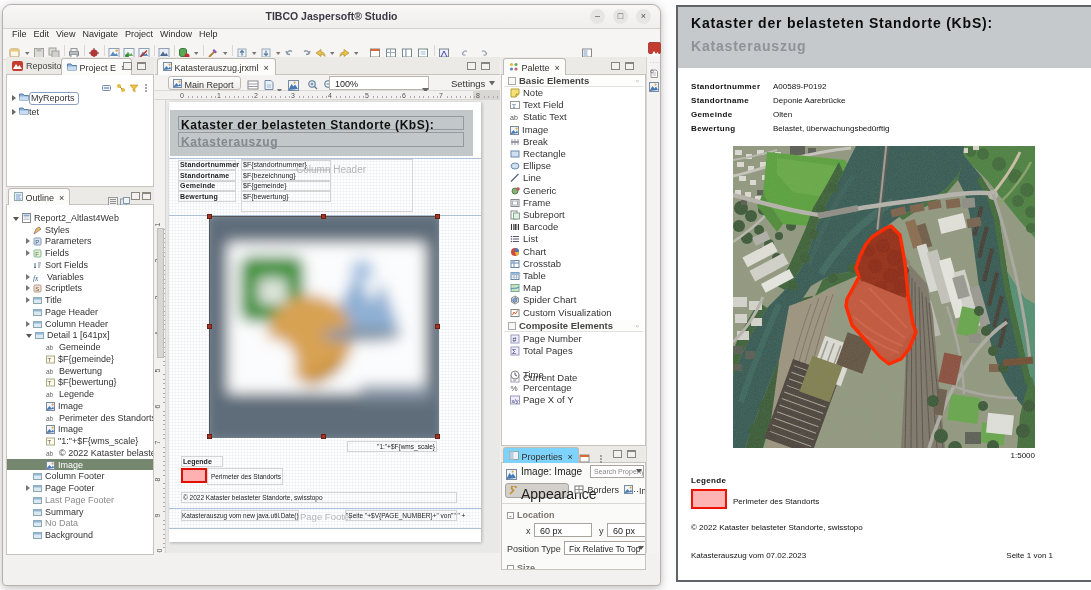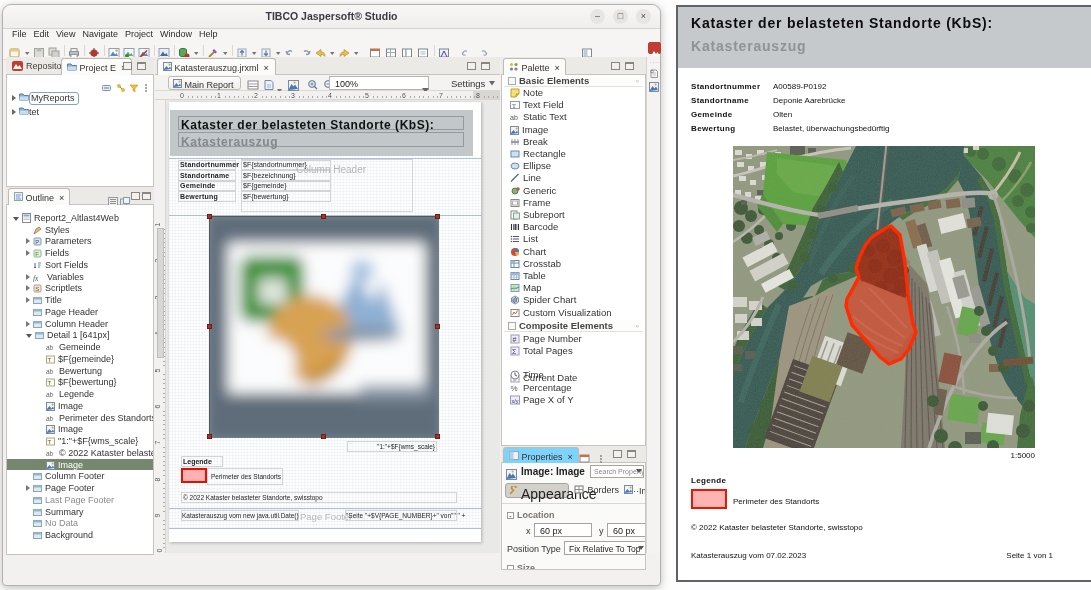--- a/index.html
+++ b/index.html
@@ -1070,21 +1070,21 @@
               <circle cx="4" cy="8" r="1" fill="#888"></circle>
             </svg></div>
           <div class="minmax" style="right:24px;top:4px"></div>
           <div class="minmax" style="right:10px;top:4px;border-top-width:2px"></div>
           <div class="ab" style="left:0;top:17px;width:145px;height:107px;background:#fafaf9;border:1px solid #c8c3bd;border-top:none;overflow:hidden">
             <div class="ab" style="left:4px;top:3px"><svg width="11" height="11" viewBox="0 0 11 11" xmlns="http://www.w3.org/2000/svg">
                 <rect x="0.5" y="0.5" width="10" height="10" fill="#eef4fa" stroke="#7a8aa0"></rect>
                 <path d="M1,9 L3.5,4 L5.5,6.5 L7,4.5 L10,9 L1,10 Z" fill="#4a78b0"></path>
                 <circle cx="6.6" cy="2.6" r="1.1" fill="#e8a33d"></circle>
               </svg></div>
-            <div class="ab" style="left:19px;top:3px;font-size:10px;font-weight:bold;color:#222">Image: Image</div>
+            <div class="ab" style="left:19px;top:3px;font-size:10px;font-weight:normal;color:#222">Image: Image</div>
             <div class="ab" style="left:88px;top:2px;width:54px;height:13px;background:#fff;border:1px solid #a8a39d;font-size:7px;color:#888;padding:2px 0 0 3px;white-space:nowrap;overflow:hidden">Search Property<span style="position:absolute;right:1px;top:3px;width:0;height:0;border-top:4px solid #555;border-left:3px solid transparent;border-right:3px solid transparent"></span></div>
             <div class="ab" style="left:3px;top:20px;width:64px;height:15px;background:#d3cfca;border:1px solid #aaa49e;border-radius:3px;font-size:14px;color:#222;padding:2px 0 0 15px"><svg style="position:absolute;left:2px;top:2px" width="11" height="10">
                 <path d="M2,8 L6,4 M6,4 a2.2,2.2 0 1 1 2,-2" stroke="#c09030" stroke-width="1.6" fill="none"></path>
               </svg>Appearance</div>
             <div class="ab" style="left:72px;top:22px;font-size:9px;color:#333"><svg style="vertical-align:-2px" width="11" height="10">
                 <rect x="1" y="1" width="8" height="7" fill="#fff" stroke="#777"></rect>
                 <path d="M1,4.5 L9,4.5 M5,1 L5,8" stroke="#777" stroke-width="0.8"></path>
               </svg> Borders</div>
             <div class="ab" style="left:122px;top:22px;font-size:9px;color:#333;white-space:nowrap"><svg width="9" height="9" viewBox="0 0 9 9" xmlns="http://www.w3.org/2000/svg">
                 <rect x="0.5" y="0.5" width="8" height="8" fill="#eef4fa" stroke="#7a8aa0"></rect>

